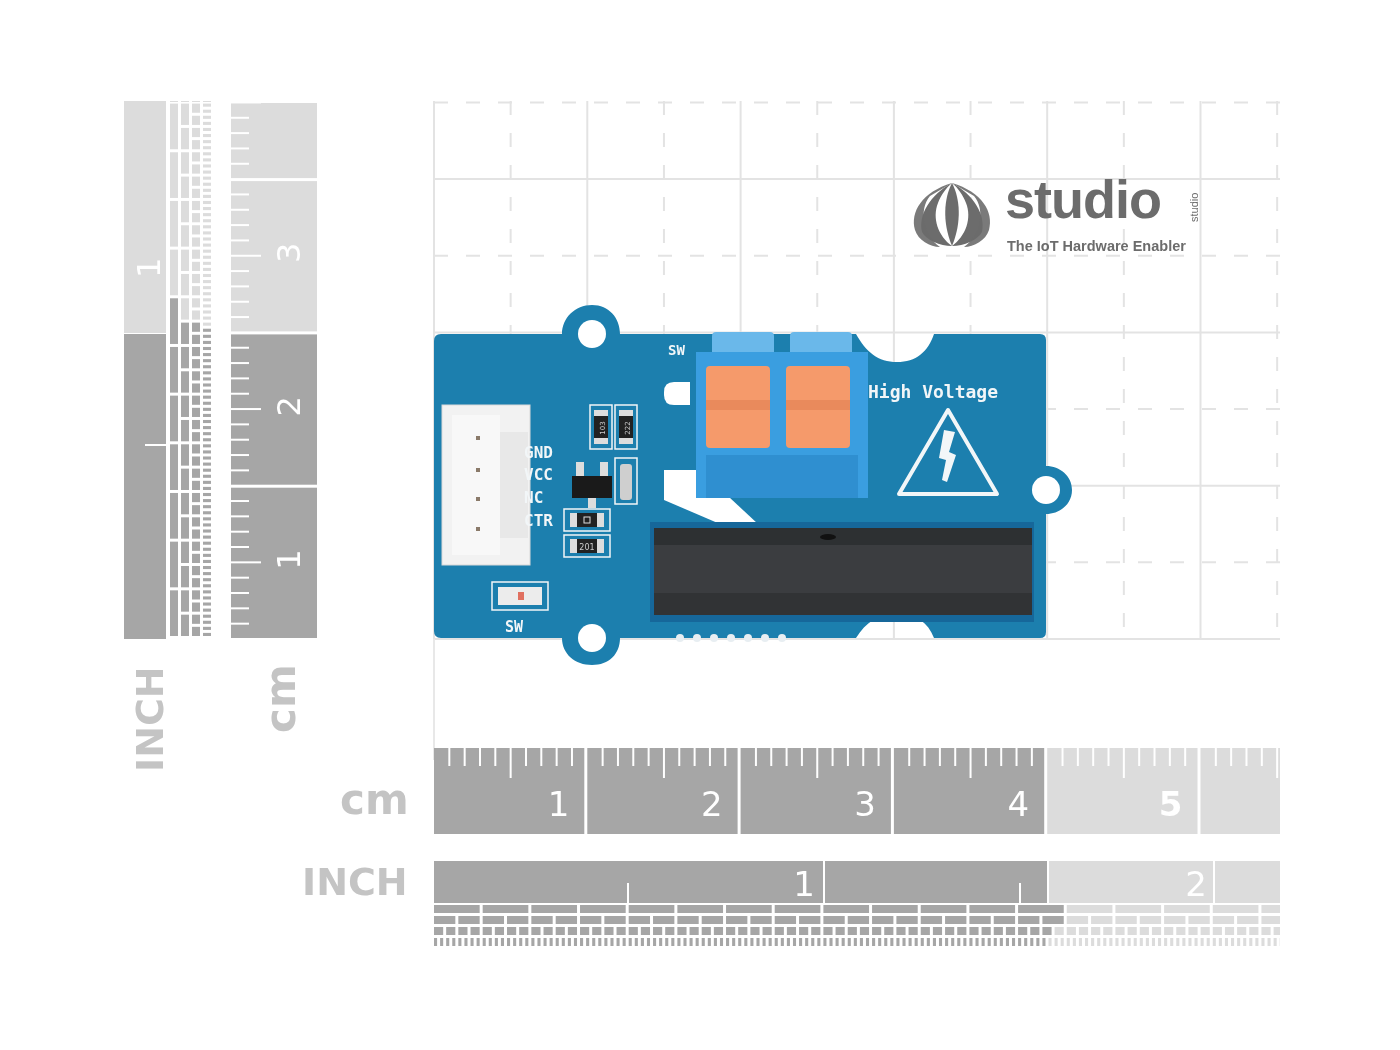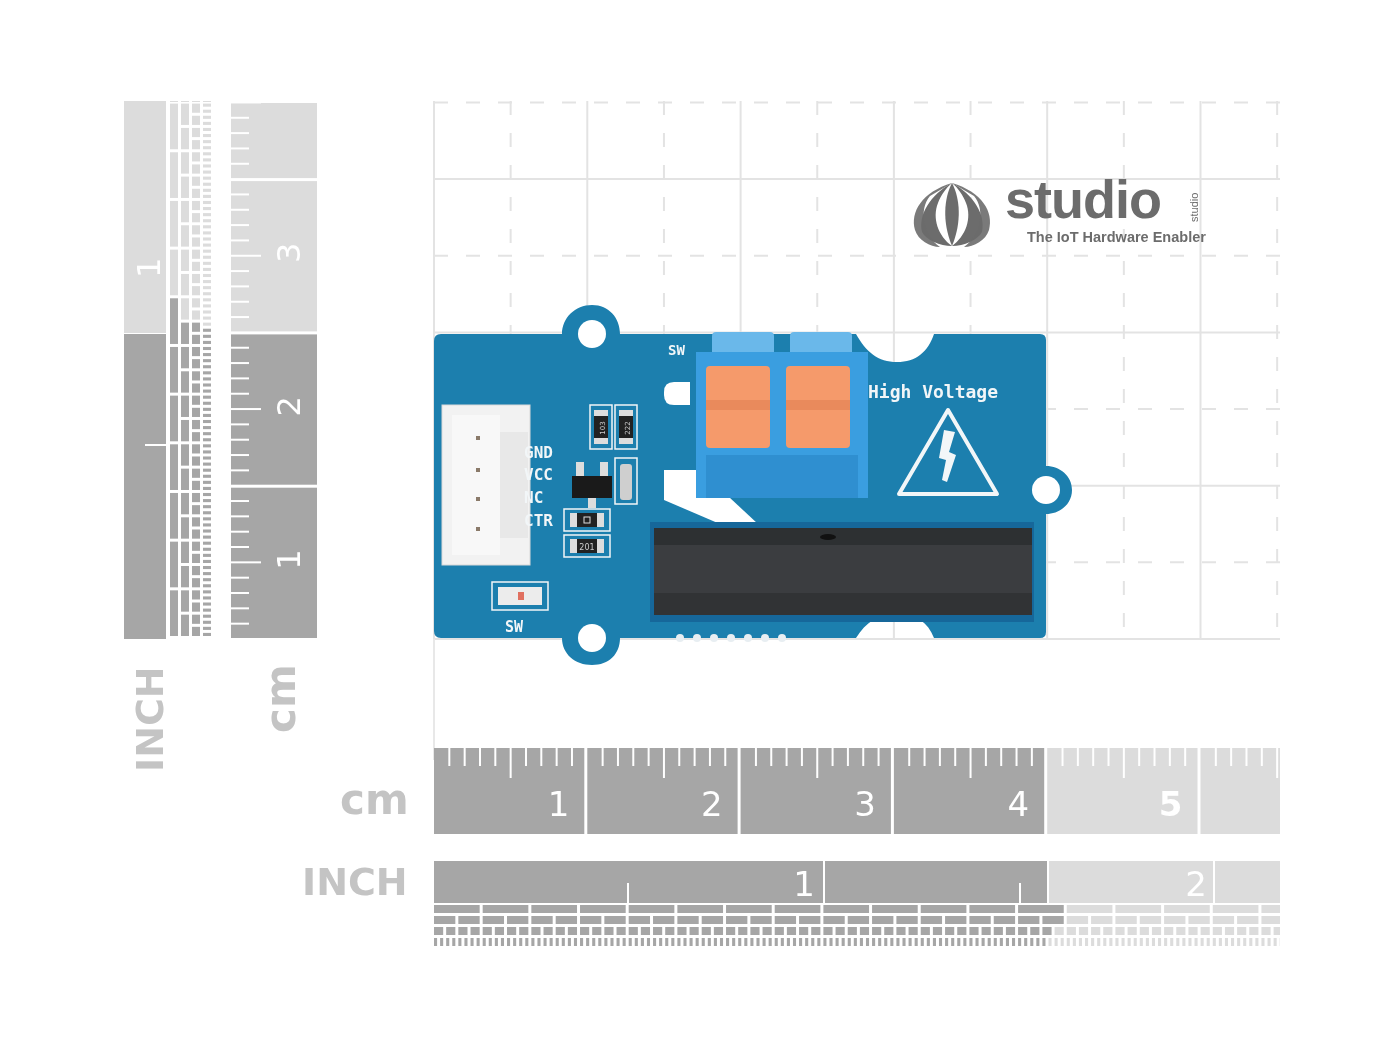--- a/index.html
+++ b/index.html
@@ -713,20 +713,20 @@
           <circle cx="748" cy="638" r="4"></circle>
           <circle cx="765" cy="638" r="4"></circle>
           <circle cx="782" cy="638" r="4"></circle>
       </g>
     </g>
   </svg>
 
   
   <div class="logo-word" style="left:1005px;top:172px;font-size:54px;letter-spacing:-1px;line-height:1;">studio</div>
   <div class="logo-word vlbl" style="left:1188px;top:222px;font-size:11px;font-weight:normal;">studio</div>
-  <div class="logo-word" style="left:1007px;top:229px;font-size:14.5px;margin-left:20px;">The IoT Hardware Enabler</div>
+  <div class="logo-word" style="left:1007px;top:238px;font-size:14.5px;">The IoT Hardware Enabler</div>
 
   
   <div class="lbl vlbl" style="left:128px;top:772px;font-size:38px;">INCH</div>
   <div class="lbl vlbl" style="left:256px;top:733px;font-size:42px;">cm</div>
   <div class="lbl" style="left:340px;top:775px;font-size:42px;">cm</div>
   <div class="lbl" style="left:302px;top:860px;font-size:38px;">INCH</div>
 </div>
 
 </body></html>

